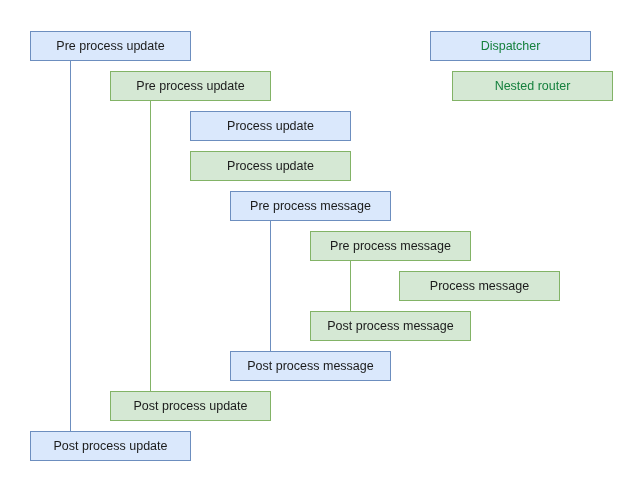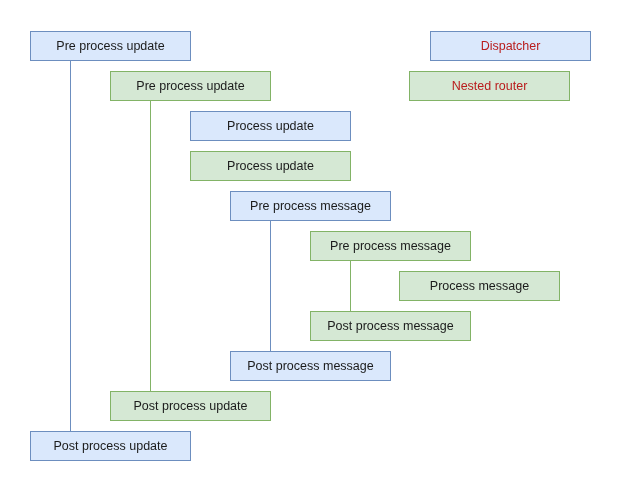--- a/index.html
+++ b/index.html
@@ -54,21 +54,21 @@
     background: #82b366;
   }
   .legend-node {
     position: absolute;
     box-sizing: border-box;
     width: 161px;
     height: 30px;
     line-height: 28px;
     text-align: center;
     font-size: 12.5px;
-    color: #b91c1c;
+    color: #15803d;
     border-style: solid;
     border-width: 1px;
     white-space: nowrap;
   }
   .legend-node.dispatcher {
     background: #dae8fc;
     border-color: #6c8ebf;
   }
   .legend-node.router {
     background: #d5e8d4;
@@ -93,15 +93,15 @@
       <div class="node dispatcher" style="left: 230px; top: 191px; width: 161px; height: 30px; line-height: 28px;">Pre process message</div>
       <div class="node router" style="left: 310px; top: 231px; width: 161px; height: 30px; line-height: 28px;">Pre process message</div>
       <div class="node router" style="left: 390px; top: 271px; width: 161px; height: 30px; line-height: 28px; margin-left: 9px;">Process message</div>
       <div class="node router" style="left: 310px; top: 311px; width: 161px; height: 30px; line-height: 28px;">Post process message</div>
       <div class="node dispatcher" style="left: 230px; top: 351px; width: 161px; height: 30px; line-height: 28px;">Post process message</div>
       <div class="node router" style="left: 110px; top: 391px; width: 161px; height: 30px; line-height: 28px;">Post process update</div>
       <div class="node dispatcher" style="left: 30px; top: 431px; width: 161px; height: 30px; line-height: 28px;">Post process update</div>
     </div>
   <div id="legend-layer">
       <div class="legend-node dispatcher" style="left: 430px; top: 31px; width: 161px; height: 30px; line-height: 28px;">Dispatcher</div>
-      <div class="legend-node router" style="left: 409px; top: 71px; width: 161px; height: 30px; line-height: 28px;">Nested router</div>
+      <div class="legend-node router" style="left: 452px; top: 71px; width: 161px; height: 30px; line-height: 28px;">Nested router</div>
     </div>
 </div>
 
 </body></html>

